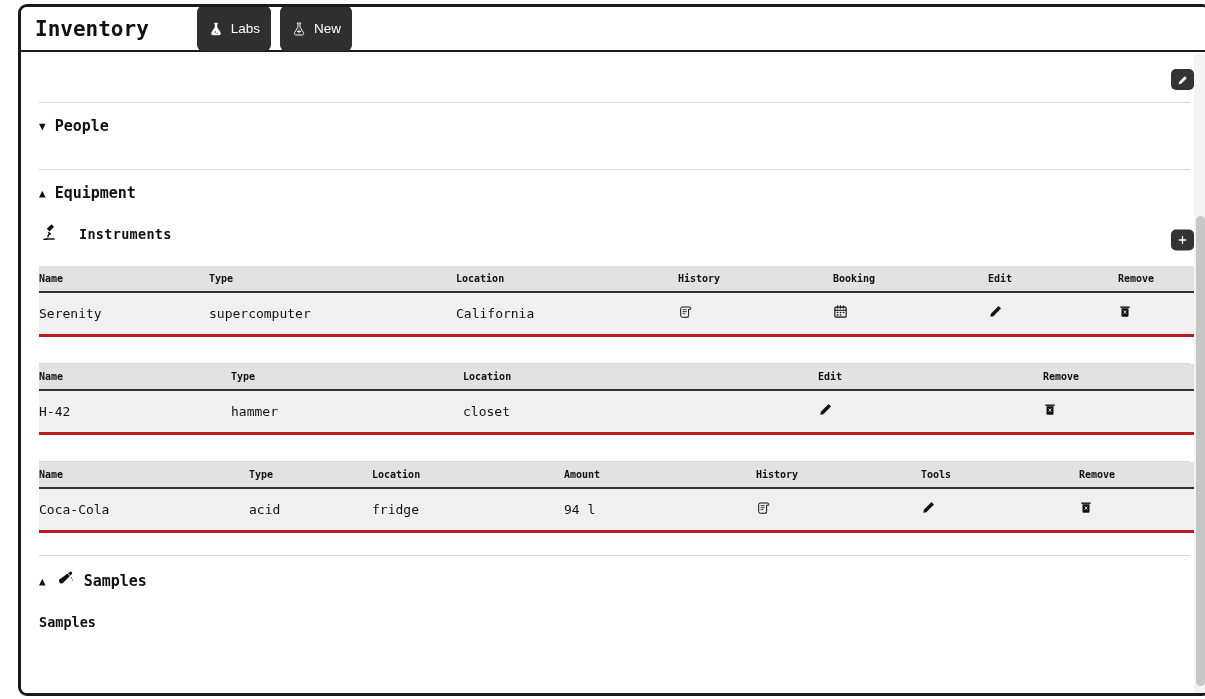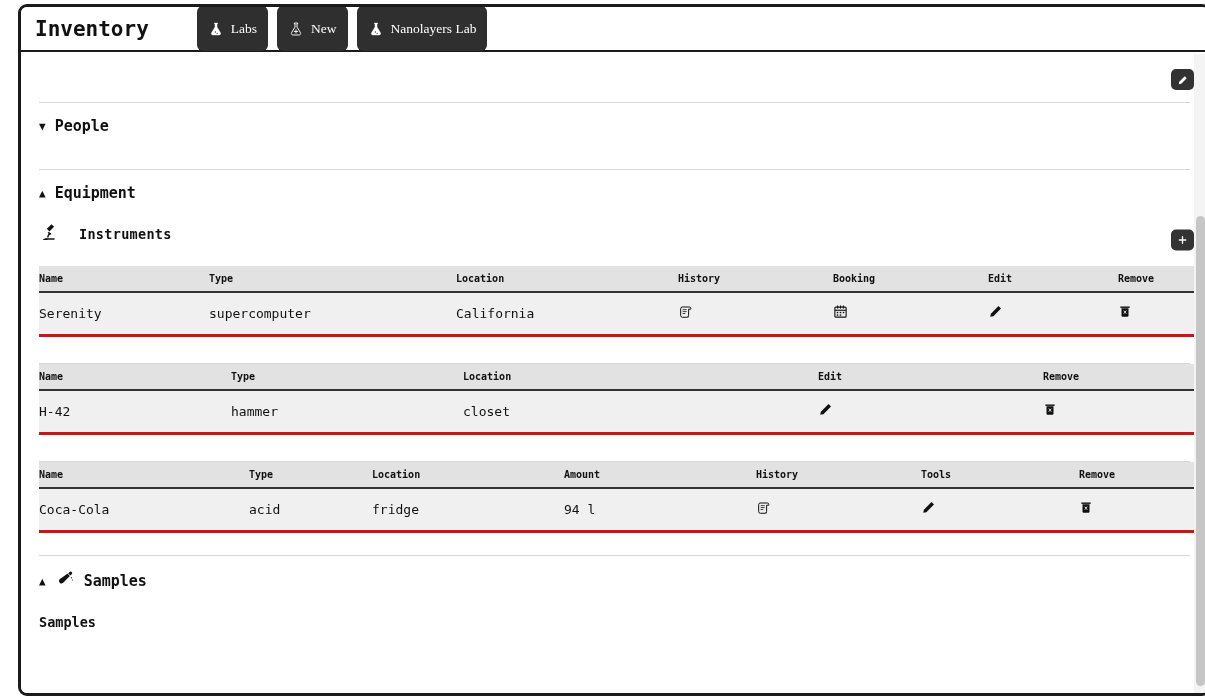--- a/index.html
+++ b/index.html
@@ -48,21 +48,21 @@
     display: inline-flex;
     align-items: center;
     gap: 7px;
     height: 45px;
     padding: 0 11px;
     margin-right: 9px;
     background: #2f2f2f;
     color: #ffffff;
     border: none;
     border-radius: 6px;
-    font-family: Liberation Serif, serif;
+    font-family: Liberation Sans, sans-serif;
     font-size: 13.5px;
     white-space: nowrap;
     cursor: pointer;
   }
   .hbtn .ico { display: inline-flex; align-items: center; }
 
   
   .body {
     position: relative;
     height: 641px;
@@ -234,31 +234,20 @@
       <button class="hbtn">
         <span class="ico">
           <svg width="16" height="16" viewBox="0 0 24 24">
             <path d="M9.5 3h5v1.2h-1V9l5.2 8.6c.9 1.5-.2 3.4-1.9 3.4H7.2c-1.7 0-2.8-1.9-1.9-3.4L10.5 9V4.2h-1V3z" fill="none" stroke="#ffffff" stroke-width="1.4"></path>
             <path d="M12 13.2v5M9.5 15.7h5" stroke="#ffffff" stroke-width="1.4" stroke-linecap="round"></path>
           </svg>
         </span>
         <span>New</span>
       </button>
 
-      <button class="hbtn">
-        <span class="ico">
-          <svg width="16" height="16" viewBox="0 0 24 24">
-            <path d="M9.5 3h5v1.2h-1V9l5.2 8.6c.9 1.5-.2 3.4-1.9 3.4H7.2c-1.7 0-2.8-1.9-1.9-3.4L10.5 9V4.2h-1V3z" fill="#ffffff" stroke="#ffffff" stroke-width="0.6"></path>
-            <circle cx="11" cy="16.5" r="1" fill="#2f2f2f"></circle>
-            <circle cx="14" cy="18.5" r="0.8" fill="#2f2f2f"></circle>
-            <circle cx="12.4" cy="19.3" r="0.6" fill="#2f2f2f"></circle>
-          </svg>
-        </span>
-        <span>Nanolayers Lab</span>
-      </button>
     </div>
 
     <div class="body">
       <div class="inner">
 
         <div class="clip-row">
           <div class="clip-text"></div>
           <button class="editbtn" style="top:17px;">
             <svg width="12" height="12" viewBox="0 0 24 24">
               <path d="M15.5 4.5l4 4L8.5 19.5l-5 1 1-5z" fill="#ffffff"></path>

